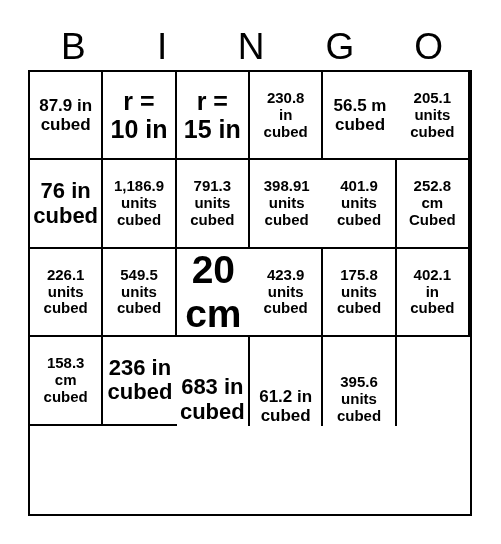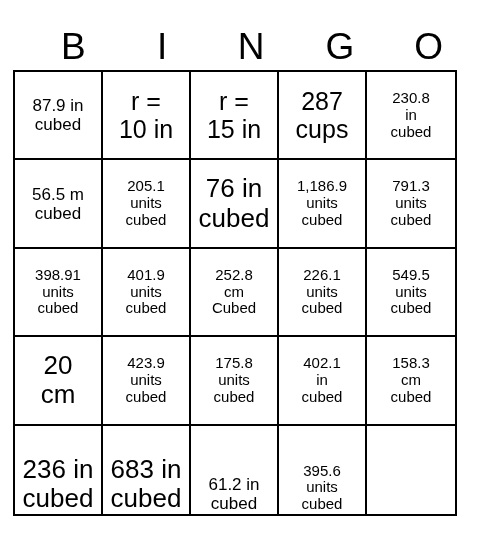--- a/index.html
+++ b/index.html
@@ -39,29 +39,30 @@
     justify-content: center;
     font-size: 37px;
     line-height: 1;
     font-weight: 400;
     letter-spacing: 0;
   }
 
   
   #grid {
     position: absolute;
-    left: 13px;
+    left: 28px;
     top: 70px;
     width: 444px;
     height: 446px;
     box-sizing: border-box;
     border: 2px solid #000000;
     display: grid;
-    grid-template-columns: repeat(5, 1fr);
+    grid-template-columns: repeat(6, 1fr);
     grid-template-rows: repeat(5, 1fr);
+    font-weight: bold;
   }
   .cell {
     box-sizing: border-box;
     border-right: 2px solid #000000;
     border-bottom: 2px solid #000000;
     display: flex;
     align-items: center;
     justify-content: center;
     text-align: center;
     padding: 1px 2px;
@@ -71,23 +72,23 @@
   .cell:nth-child(n+21) { border-bottom: none; align-items: flex-end; }
 
   .cell-text {
     display: block;
     width: 100%;
     line-height: 1.12;
     white-space: pre-line;
   }
 
   
-  .fs-xl  { font-size: 26px; }
+  .fs-xl  { font-size: 39px; }
   .fs-lg  { font-size: 25px; }
-  .fs-md  { font-size: 26px; }
+  .fs-md  { font-size: 22px; }
   .fs-sm  { font-size: 17px; }
   .fs-xs  { font-size: 15px; }
 </style>
 </head>
 <body>
 
 <div id="bingo-card">
 
   <div id="header-row">
     <div class="header-cell">B</div>
@@ -104,24 +105,20 @@
       </div>
       <div class="cell">
         <span class="cell-text fs-lg">r =
 10 in</span>
       </div>
       <div class="cell">
         <span class="cell-text fs-lg">r =
 15 in</span>
       </div>
       <div class="cell">
-        <span class="cell-text fs-lg">287
-cups</span>
-      </div>
-      <div class="cell">
         <span class="cell-text fs-xs">230.8
 in
 cubed</span>
       </div>
       <div class="cell">
         <span class="cell-text fs-sm">56.5 m
 cubed</span>
       </div>
       <div class="cell">
         <span class="cell-text fs-xs">205.1

